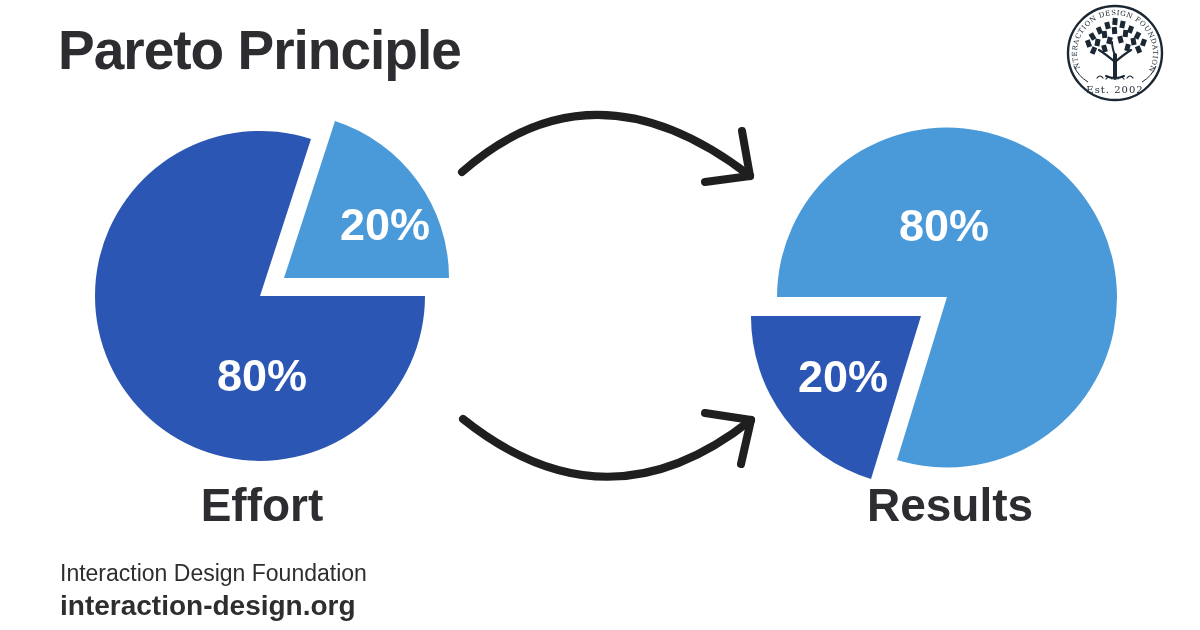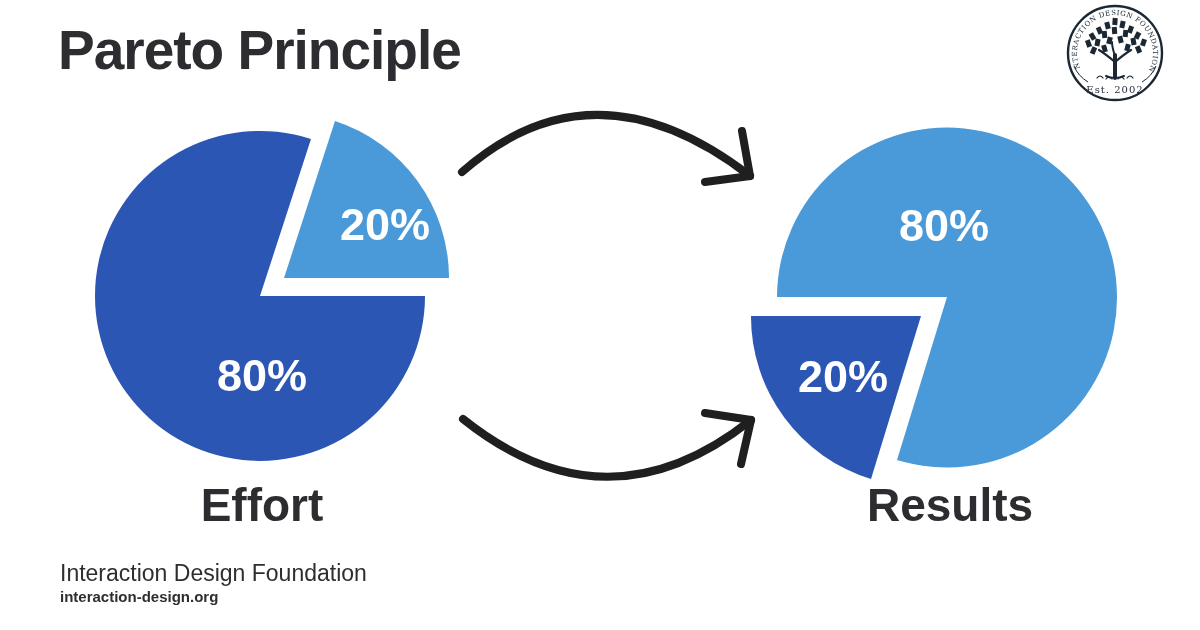--- a/index.html
+++ b/index.html
@@ -8,21 +8,21 @@
     font-family:"Liberation Sans",sans-serif;overflow:hidden;
   }
   .page-title{
     position:absolute;left:58px;top:18px;margin:0;
     font-size:55px;font-weight:900;letter-spacing:-1px;color:#2d2c31;
     font-family:"Liberation Sans",sans-serif;
   }
   .scene{position:absolute;left:0;top:0;}
   .footer{position:absolute;left:60px;top:559px;color:#2e2e2e;}
   .footer .org{font-size:23px;font-weight:400;line-height:1.25;}
-  .footer .site{font-size:15px;font-weight:700;line-height:1.25;}
+  .footer .site{font-size:28px;font-weight:700;line-height:1.25;}
 </style>
 </head>
 <body>
 
 <div class="canvas">
 
   <h1 class="page-title">Pareto Principle</h1>
 
   <svg class="scene" width="1200" height="630" viewBox="0 0 1200 630">
 

